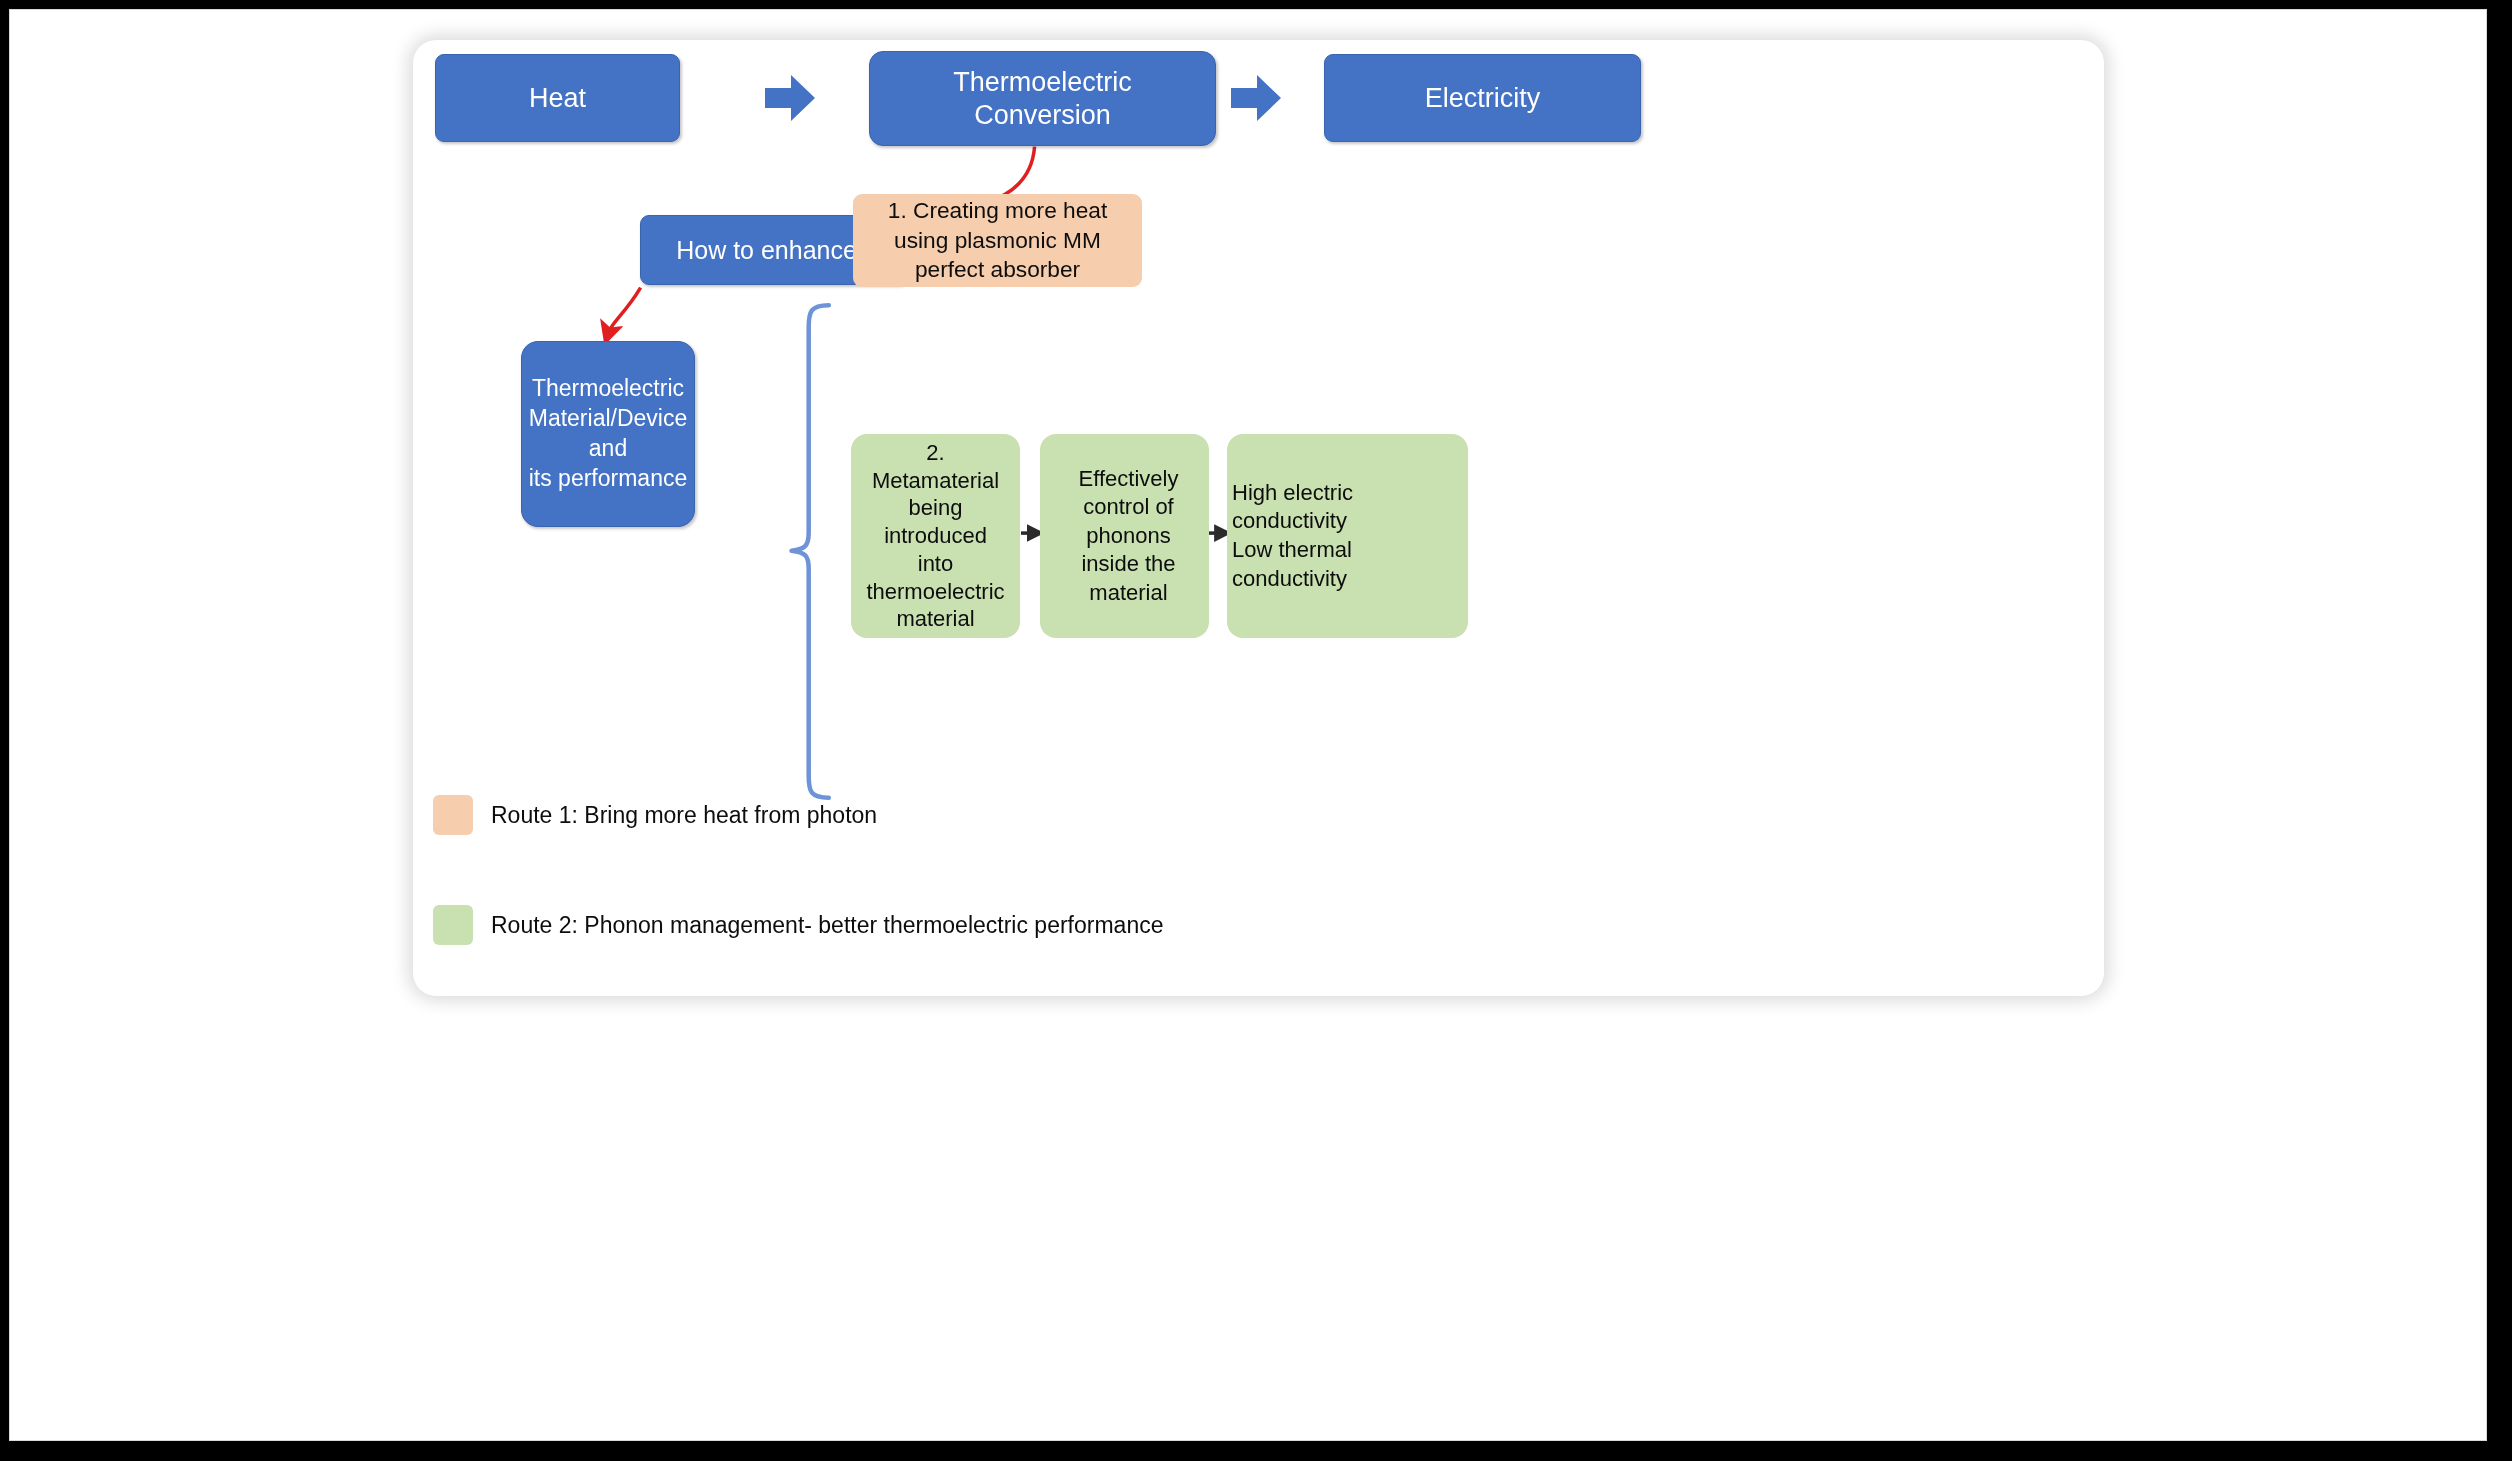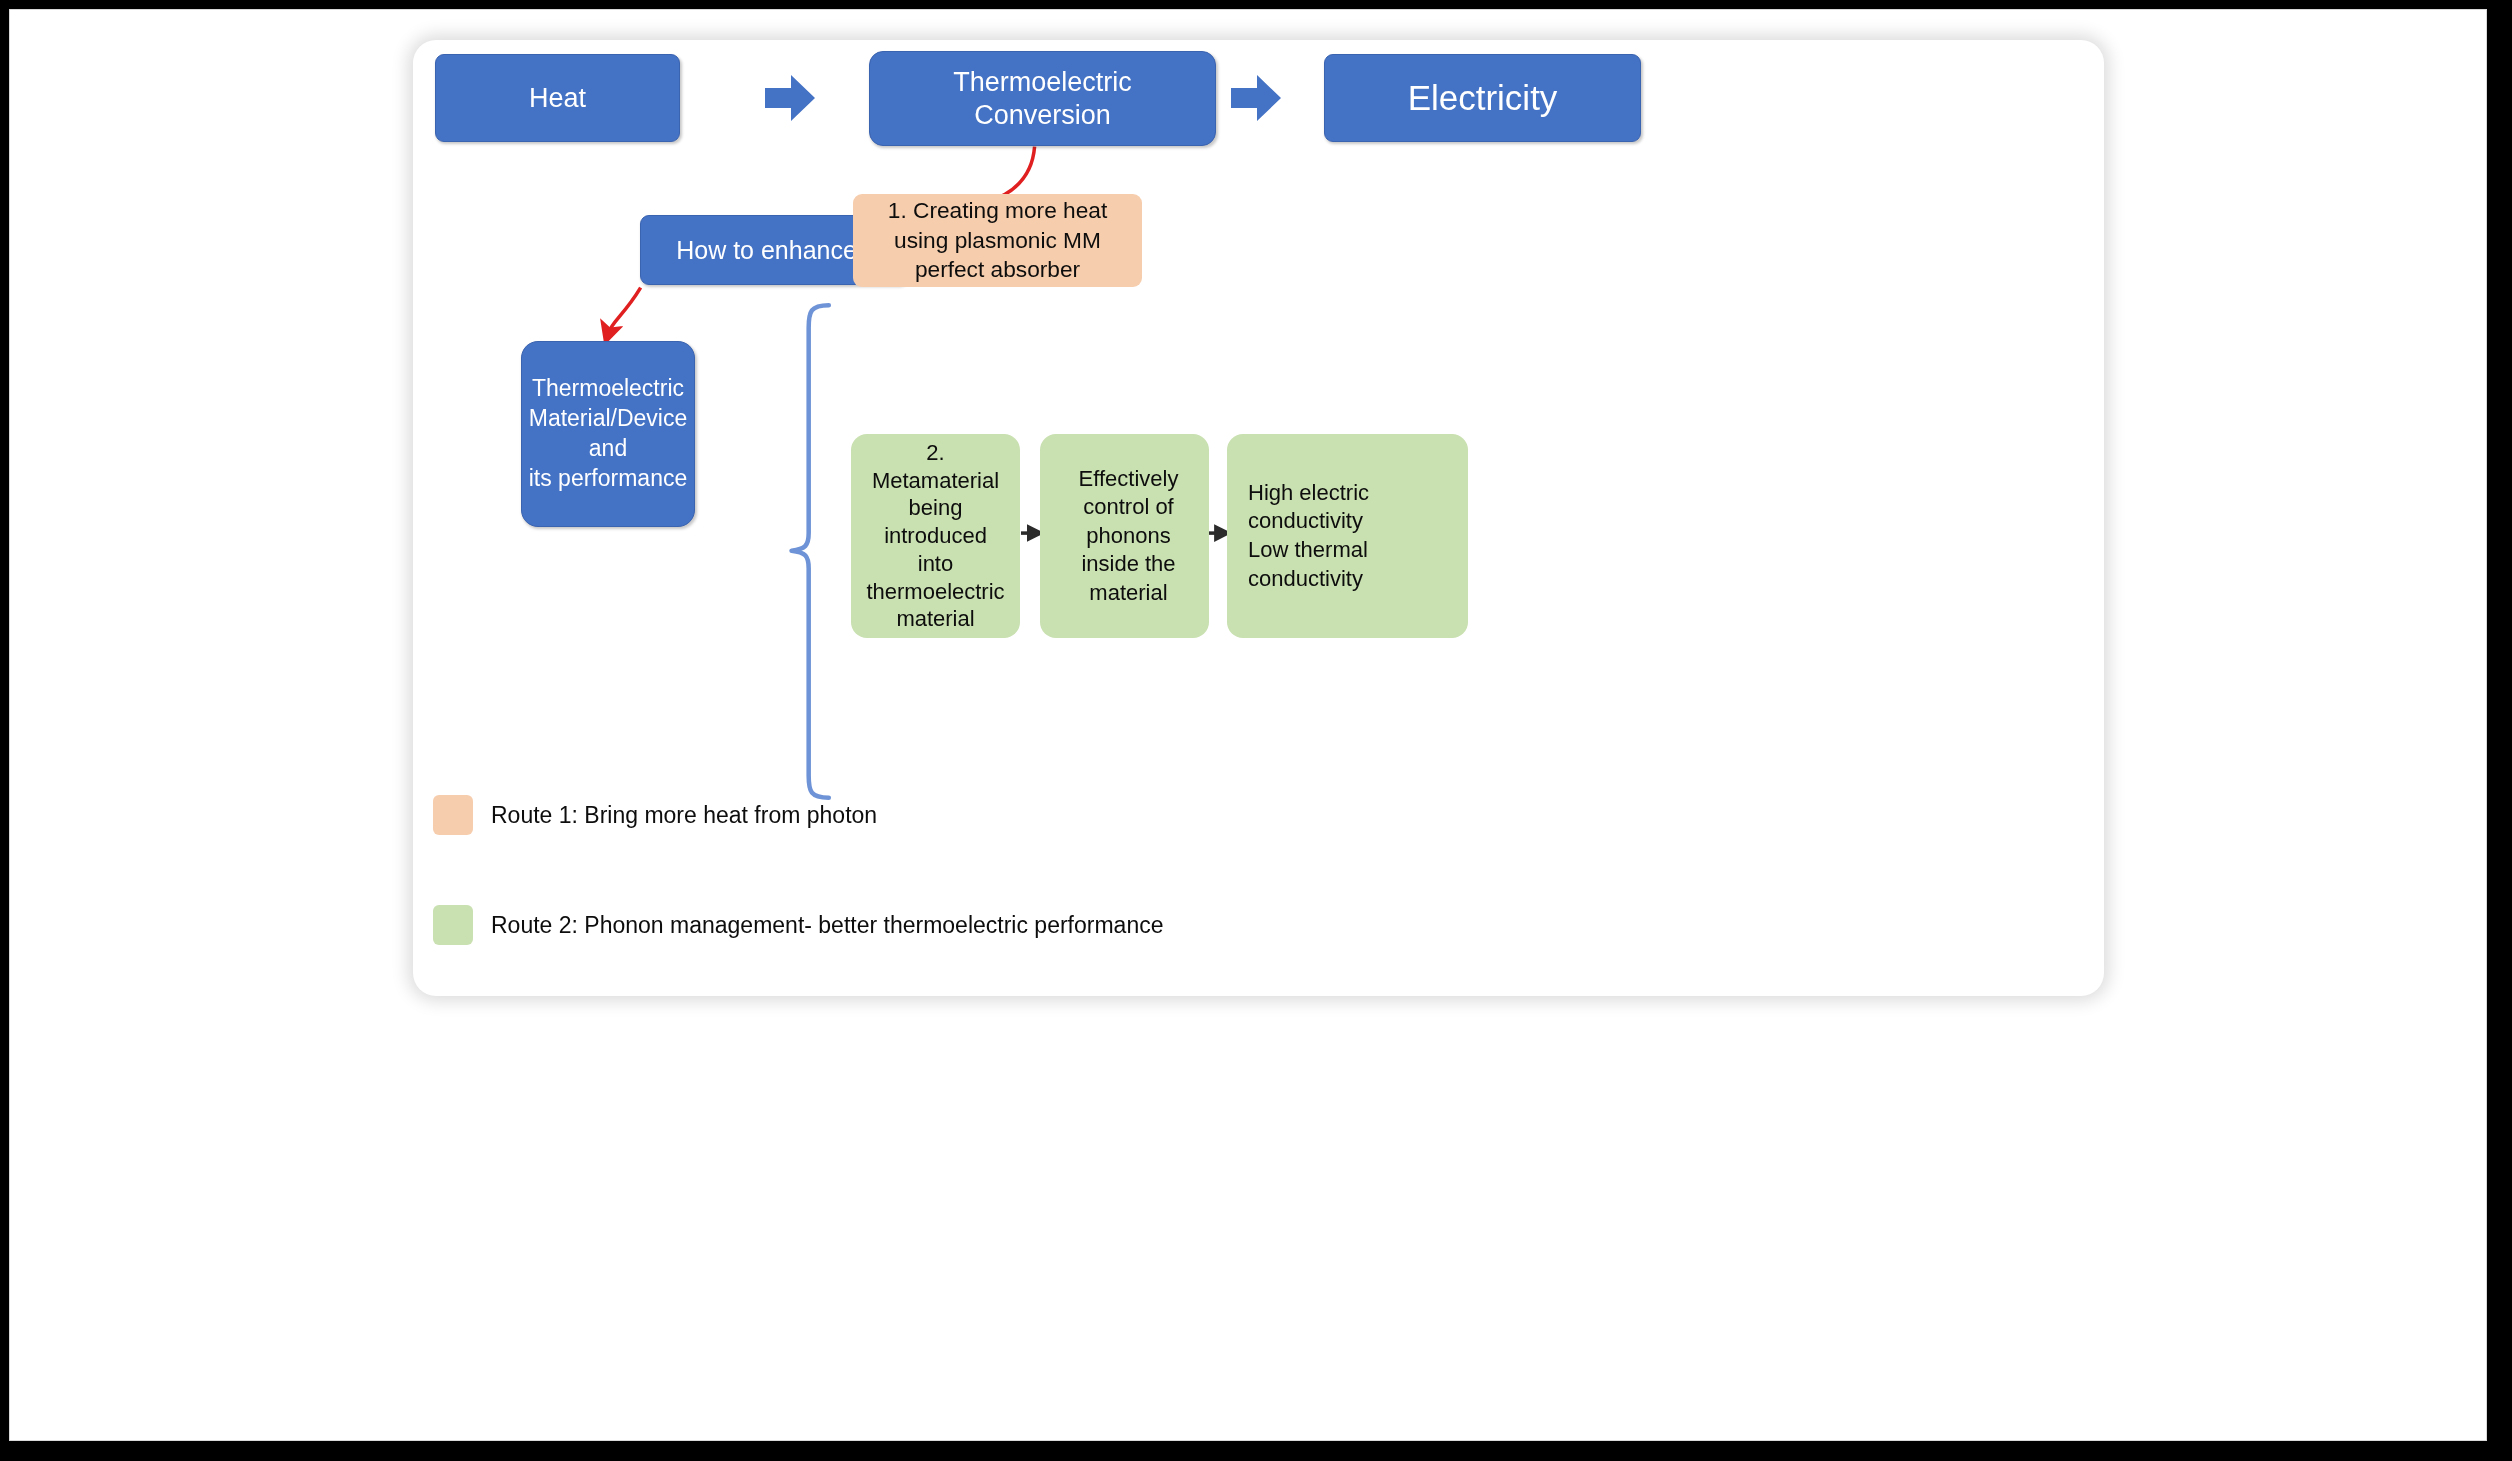--- a/index.html
+++ b/index.html
@@ -82,21 +82,21 @@
   }
   #node-conversion {
     left: 456px; top: 11px; width: 347px; height: 95px;
     border-radius: 14px;
     font-size: 27px;
     line-height: 1.22;
   }
   #node-electricity {
     left: 911px; top: 14px; width: 317px; height: 88px;
     border-radius: 9px;
-    font-size: 35px;
+    font-size: 27px;
   }
 
   
   .block-arrow {
     position: absolute;
     width: 50px;
     height: 46px;
     top: 35px;
     background: #4472C4;
     clip-path: polygon(0% 28%, 52% 28%, 52% 0%, 100% 50%, 52% 100%, 52% 72%, 0% 72%);
@@ -143,21 +143,21 @@
     line-height: 1.30;
     padding-left: 8px;
   }
   #node-green-3 {
     left: 814px; top: 394px; width: 241px; height: 204px;
     border-radius: 16px;
     font-size: 22px;
     line-height: 1.30;
     text-align: left;
     justify-content: flex-start;
-    padding-left: 21px;
+    padding-left: 5px;
   }
 
   
   .legend-row {
     position: absolute;
     display: flex;
     align-items: center;
   }
   #legend-row-1 { left: 20px; top: 755px; }
   #legend-row-2 { left: 20px; top: 865px; }

